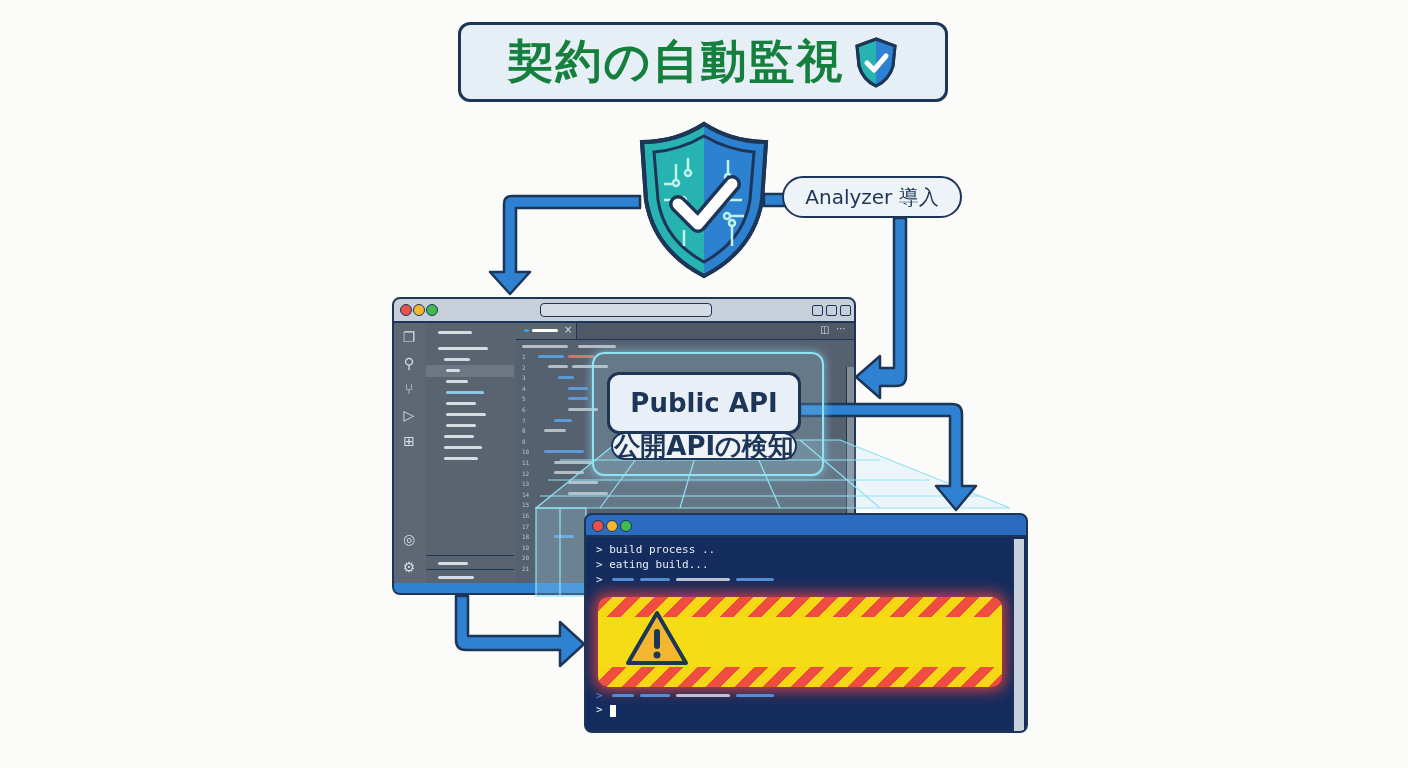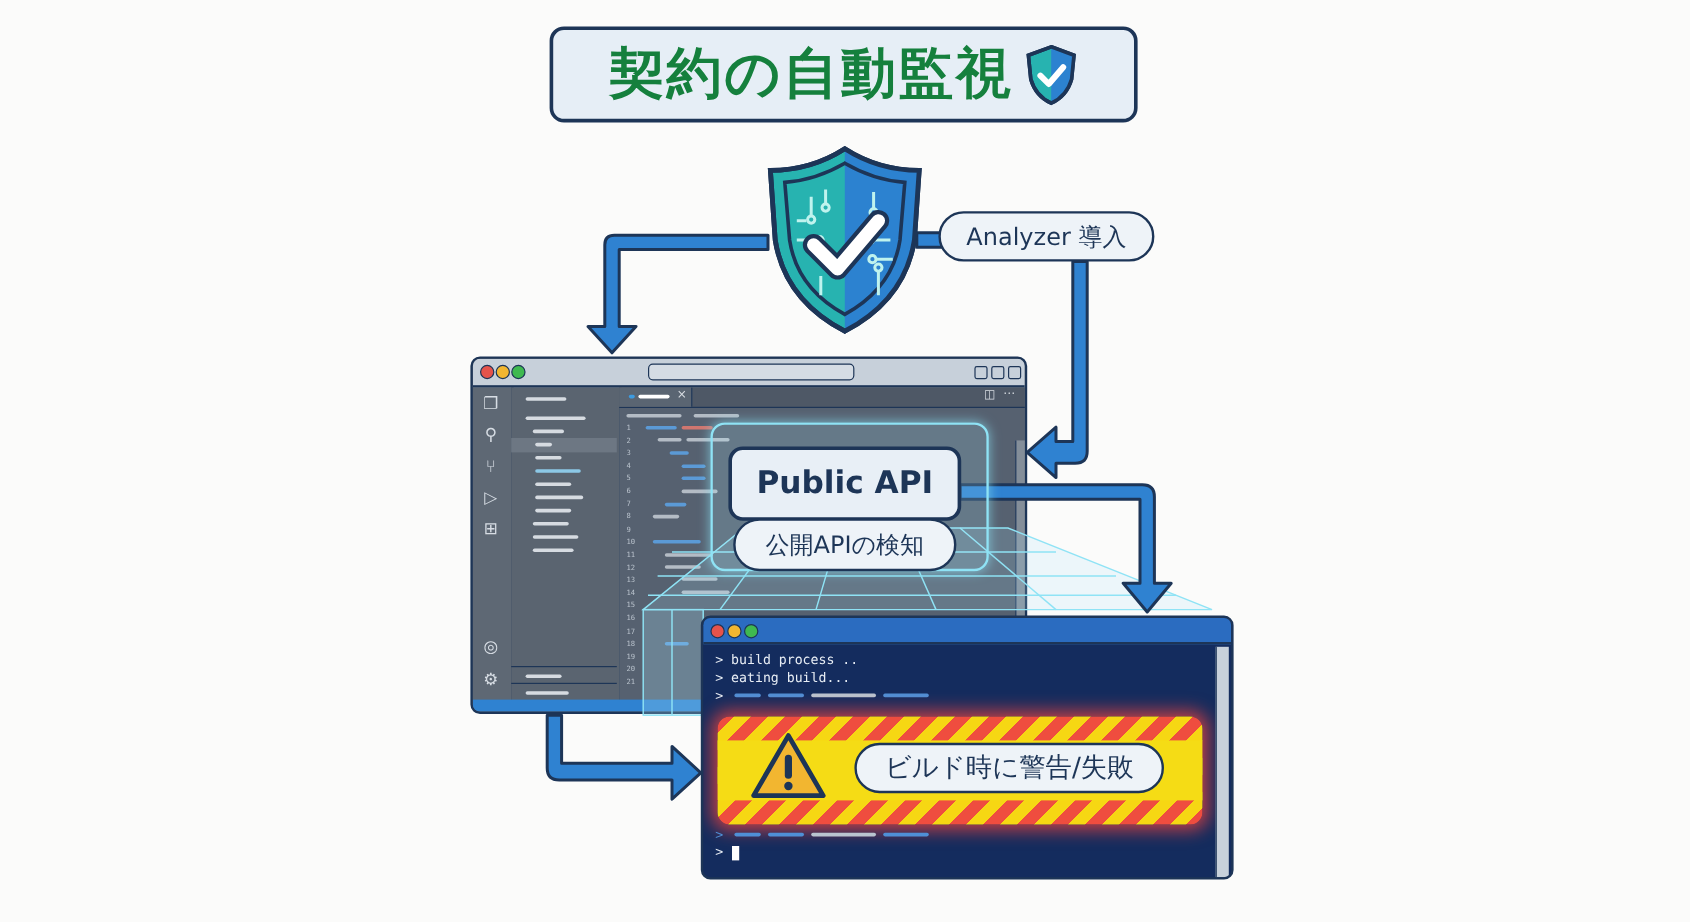--- a/index.html
+++ b/index.html
@@ -24,21 +24,21 @@
   .explorer{left:32px;top:24px;width:90px;height:262px;background:#5a6470;border-right:2px solid #1d3557;}
   .bar{position:absolute;height:3px;border-radius:2px;background:#d6dbe1;}
   .editor{left:122px;top:24px;width:342px;height:262px;background:#566170;}
   .tabstrip{left:0;top:0;width:100%;height:16px;background:#4e5866;border-bottom:1px solid #1d3557;}
   .ln{position:absolute;left:6px;font-family:"DejaVu Sans Mono",monospace;font-size:6px;color:#b9c2cc;}
   .ide-status{left:0;bottom:0;width:100%;height:10px;background:#2f82d1;}
   .ide-scroll{left:452px;top:68px;width:8px;height:220px;background:#848e99;border-left:1px solid #1d3557;}
   
   .glow-panel{left:592px;top:352px;width:228px;height:120px;border:2px solid #8fe3f5;border-radius:12px;background:rgba(170,235,250,0.18);box-shadow:0 0 10px rgba(140,225,245,0.7);}
   .api-box{left:607px;top:372px;width:194px;height:62px;background:#e8eff6;border:3px solid #1d3557;border-radius:12px;box-sizing:border-box;font-size:26px;font-weight:bold;}
-  .api-sub{left:611px;top:432px;width:186px;height:44px;font-size:20px;}
+  .api-sub{left:611px;top:432px;width:186px;height:28px;font-size:26px;font-weight:bold;}
   
   .term{left:584px;top:513px;width:444px;height:220px;background:#142c5e;border:2.5px solid #1d3557;border-radius:8px;box-sizing:border-box;overflow:hidden;}
   .term-bar{left:0;top:0;width:100%;height:22px;background:#2b6cc0;border-bottom:2px solid #1d3557;box-sizing:border-box;}
   .term-line{position:absolute;left:10px;font-family:"DejaVu Sans Mono",monospace;font-size:11px;color:#e8eef5;}
   .term-scroll{right:2px;top:24px;width:10px;height:192px;background:#c8d1db;border-left:1px solid #1d3557;}
   .warn{left:12px;top:82px;width:404px;height:90px;border-radius:10px;background:repeating-linear-gradient(135deg,#ef4d3f 0 10px,#f6d713 10px 20px);box-shadow:0 0 14px 4px rgba(255,70,60,0.75);}
   .warn-inner{left:0;top:20px;width:100%;height:50px;background:#f5dc15;}
   .warn-pill{left:126px;top:104px;width:258px;height:42px;font-size:22px;}
 </style>
 </head>
@@ -226,21 +226,20 @@
   <span class="bar" style="left:150px;top:63px;width:38px;background:#4f8fd6"></span>
 
   <div class="abs warn">
     <div class="abs warn-inner"></div>
     <svg class="abs" style="left:26px;top:12px" width="66" height="60" viewBox="0 0 66 60">
       <path d="M33 4 L62 54 L4 54 Z" fill="#f2b630" stroke="#1d3557" stroke-width="4" stroke-linejoin="round"></path>
       <rect x="30" y="20" width="6" height="20" rx="3" fill="#1d3557"></rect>
       <circle cx="33" cy="46" r="3.5" fill="#1d3557"></circle>
     </svg>
   </div>
-  <div class="abs pill warn-pill">ビルド時に警告/失敗</div>
 
   <div class="term-line" style="top:174px;color:#4f8fd6">&gt;</div>
   <span class="bar" style="left:26px;top:179px;width:22px;background:#4f8fd6"></span>
   <span class="bar" style="left:54px;top:179px;width:30px;background:#4f8fd6"></span>
   <span class="bar" style="left:90px;top:179px;width:54px;background:#b9c4d0"></span>
   <span class="bar" style="left:150px;top:179px;width:38px;background:#4f8fd6"></span>
   <div class="term-line" style="top:188px">&gt;</div>
   <span class="abs" style="left:24px;top:190px;width:6px;height:12px;background:#fff"></span>
   <div class="abs term-scroll"></div>
 </div>

